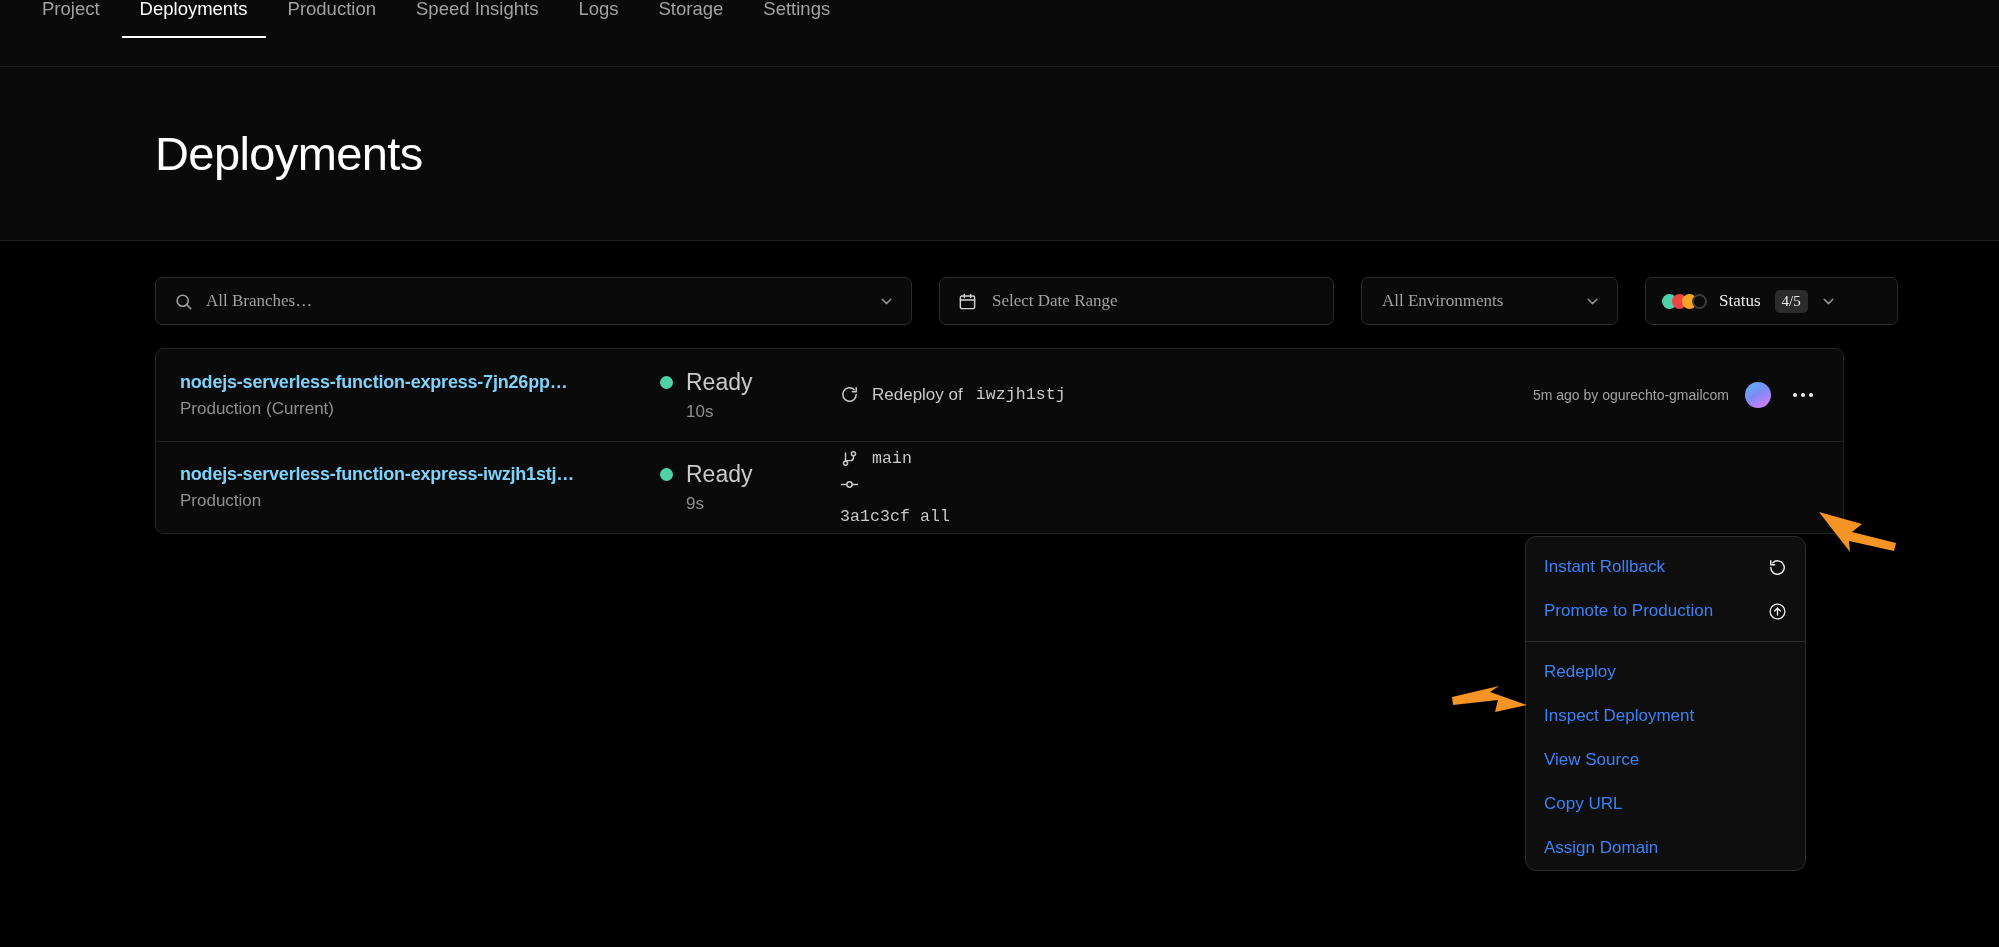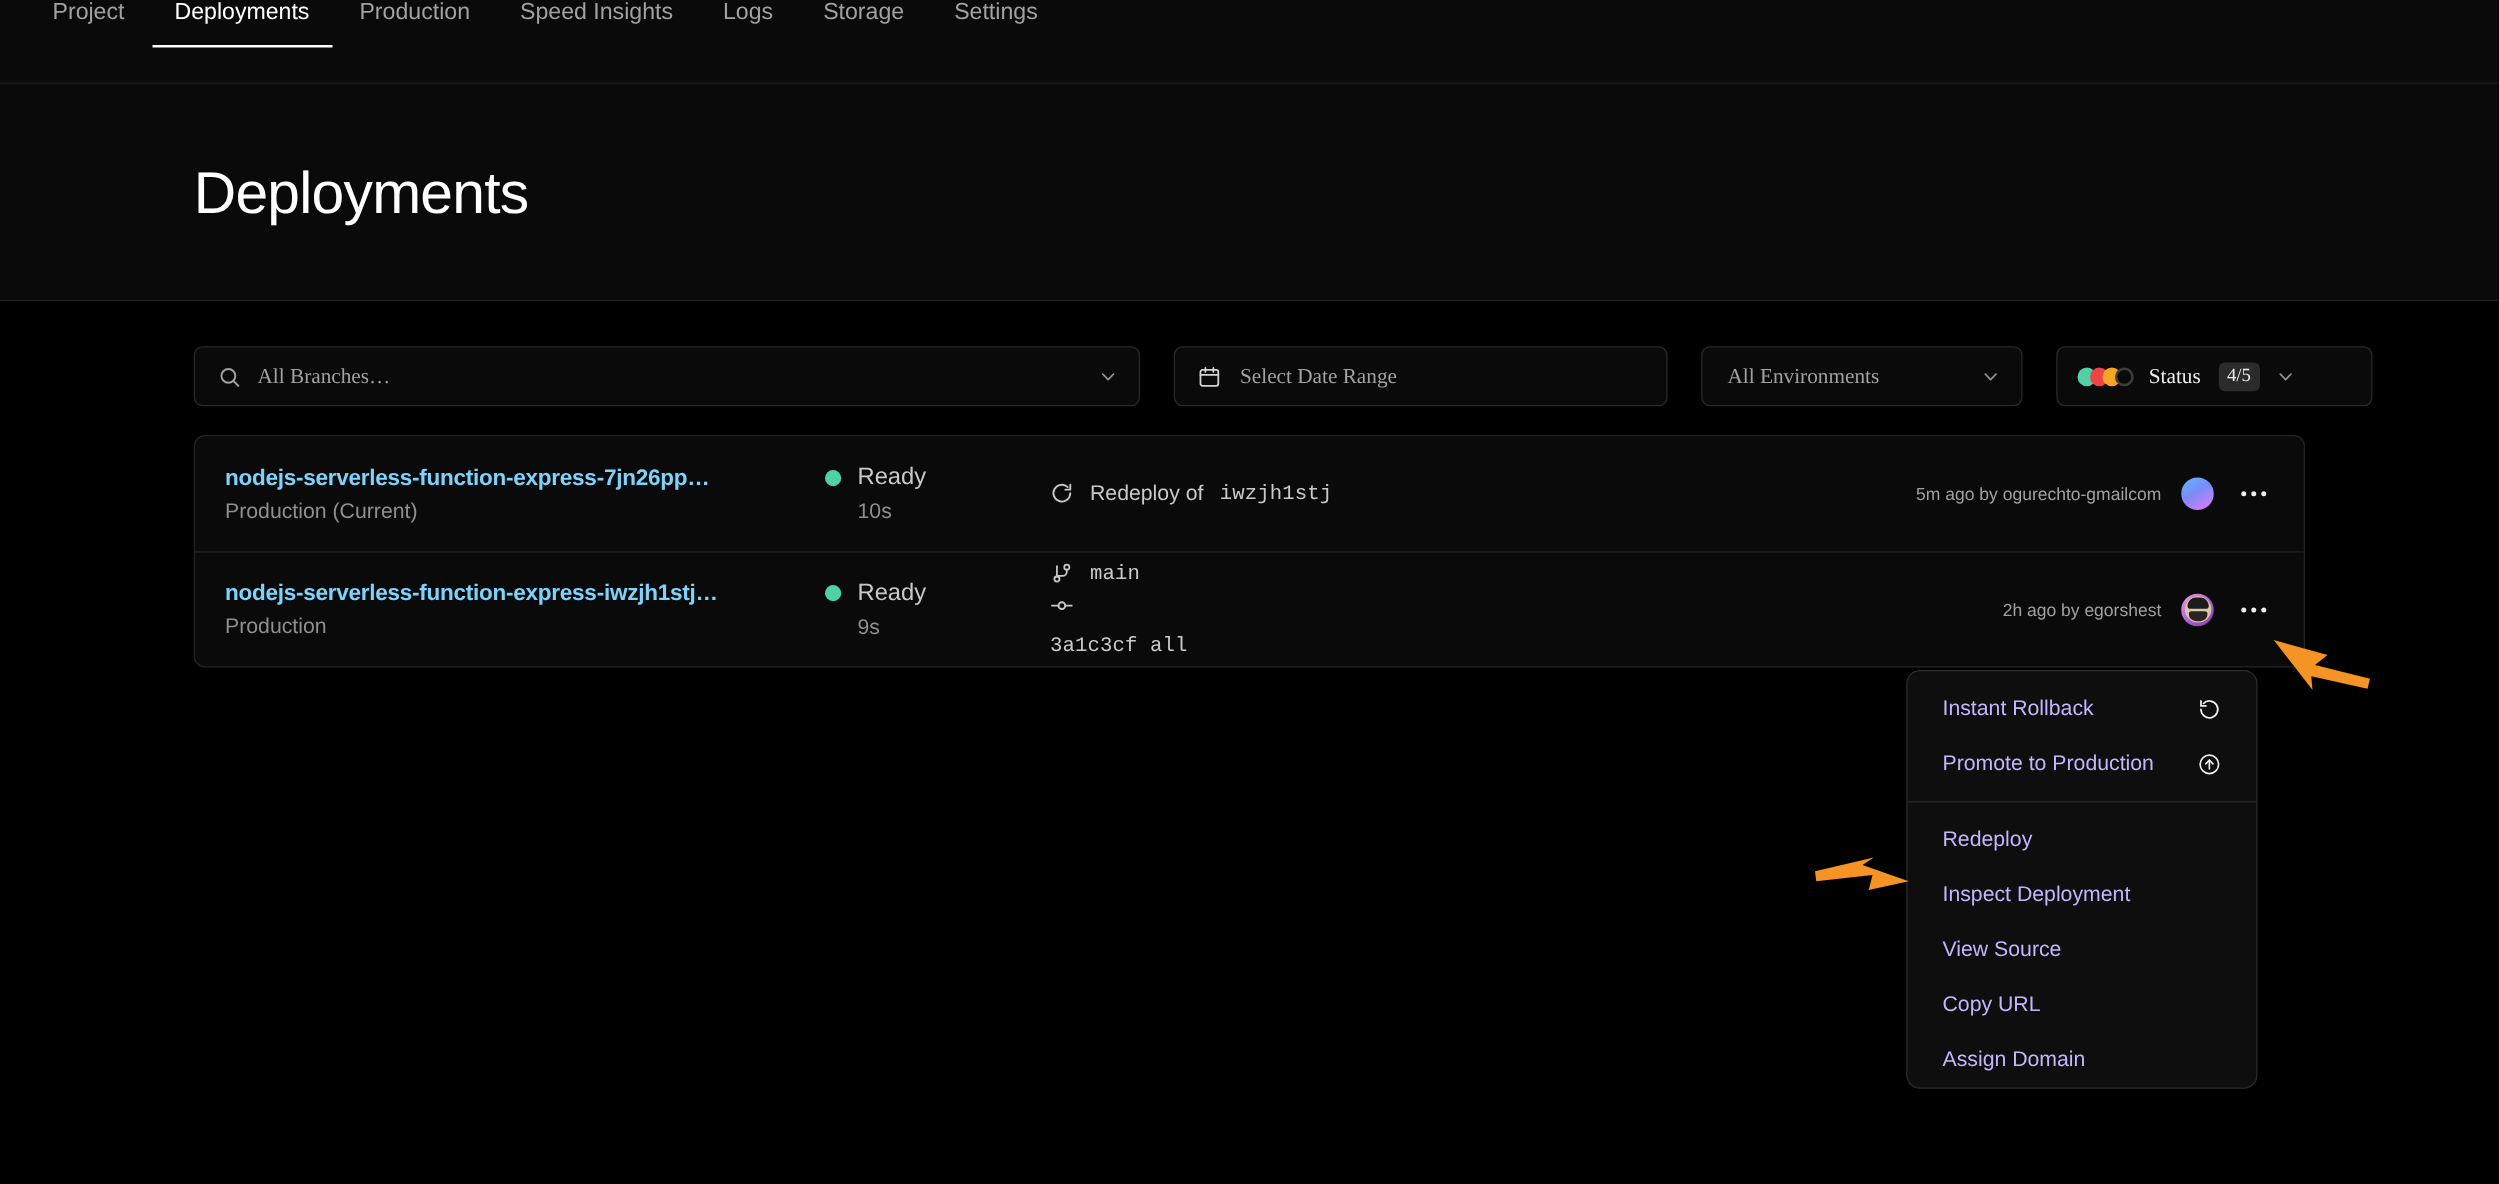--- a/index.html
+++ b/index.html
@@ -152,21 +152,21 @@
   }
   .dep-env {
     font-size: 17px;
     color: #8f8f8f;
     margin-top: 6px;
   }
 
   .col-status { flex: 0 0 180px; }
   .st-line { display: flex; align-items: center; gap: 13px; }
   .st-dot { width: 13px; height: 13px; border-radius: 50%; flex: none; }
-  .st-text { font-size: 19px; color: #c9c9c9; }
+  .st-text { font-size: 23px; color: #c9c9c9; }
   .st-dur { font-size: 17px; color: #8f8f8f; margin-top: 6px; margin-left: 26px; }
 
   .col-meta { flex: 1; min-width: 0; }
   .meta-line {
     display: flex;
     align-items: flex-start;
     gap: 13px;
     font-size: 17px;
     color: #c9c9c9;
   }
@@ -223,23 +223,23 @@
     border: 1px solid #2c2c2c;
     border-radius: 11px;
     padding: 8px 0 0 0;
     z-index: 50;
     overflow: hidden;
   }
   .menu-item {
     height: 44px;
     display: flex;
     align-items: center;
-    padding: 0 28px;
+    padding: 0 18px;
     font-size: 17px;
-    color: #c4b5fd;
+    color: #3b82f6;
     cursor: pointer;
     white-space: nowrap;
   }
   .menu-item .mi-label { flex: 1; }
   .menu-item .mi-icon { flex: none; color: #ededed; margin-left: 10px; }
   .menu-sep { height: 1px; background: #2c2c2c; margin: 8px 0; }
 
   
   .arrow-layer {
     position: absolute;
@@ -396,34 +396,20 @@
             <svg width="19" height="19" viewBox="0 0 24 24" fill="none" stroke="#c9c9c9" stroke-width="1.8" stroke-linecap="round">
               <circle cx="12" cy="12" r="3.4"></circle>
                 <line x1="2" y1="12" x2="8.6" y2="12"></line>
                 <line x1="15.4" y1="12" x2="22" y2="12"></line>
             </svg>
           </span>
           <span class="mono">3a1c3cf all</span>
         </div>
       </div>
 
-      <div class="col-right">
-        <span class="when">2h ago by egorshest</span>
-        <span class="avatar avatar-photo">
-          <span class="inner">
-              <span class="hair"></span>
-              <span class="beard"></span>
-            </span>
-        </span>
-        <span class="kebab">
-            <i></i>
-            <i></i>
-            <i></i>
-          </span>
-      </div>
     </div>
 
   </div>
 </div>
 
 <div class="menu">
 
   <div class="menu-item">
     <span class="mi-label">Instant Rollback</span>
     <span class="mi-icon icon">

